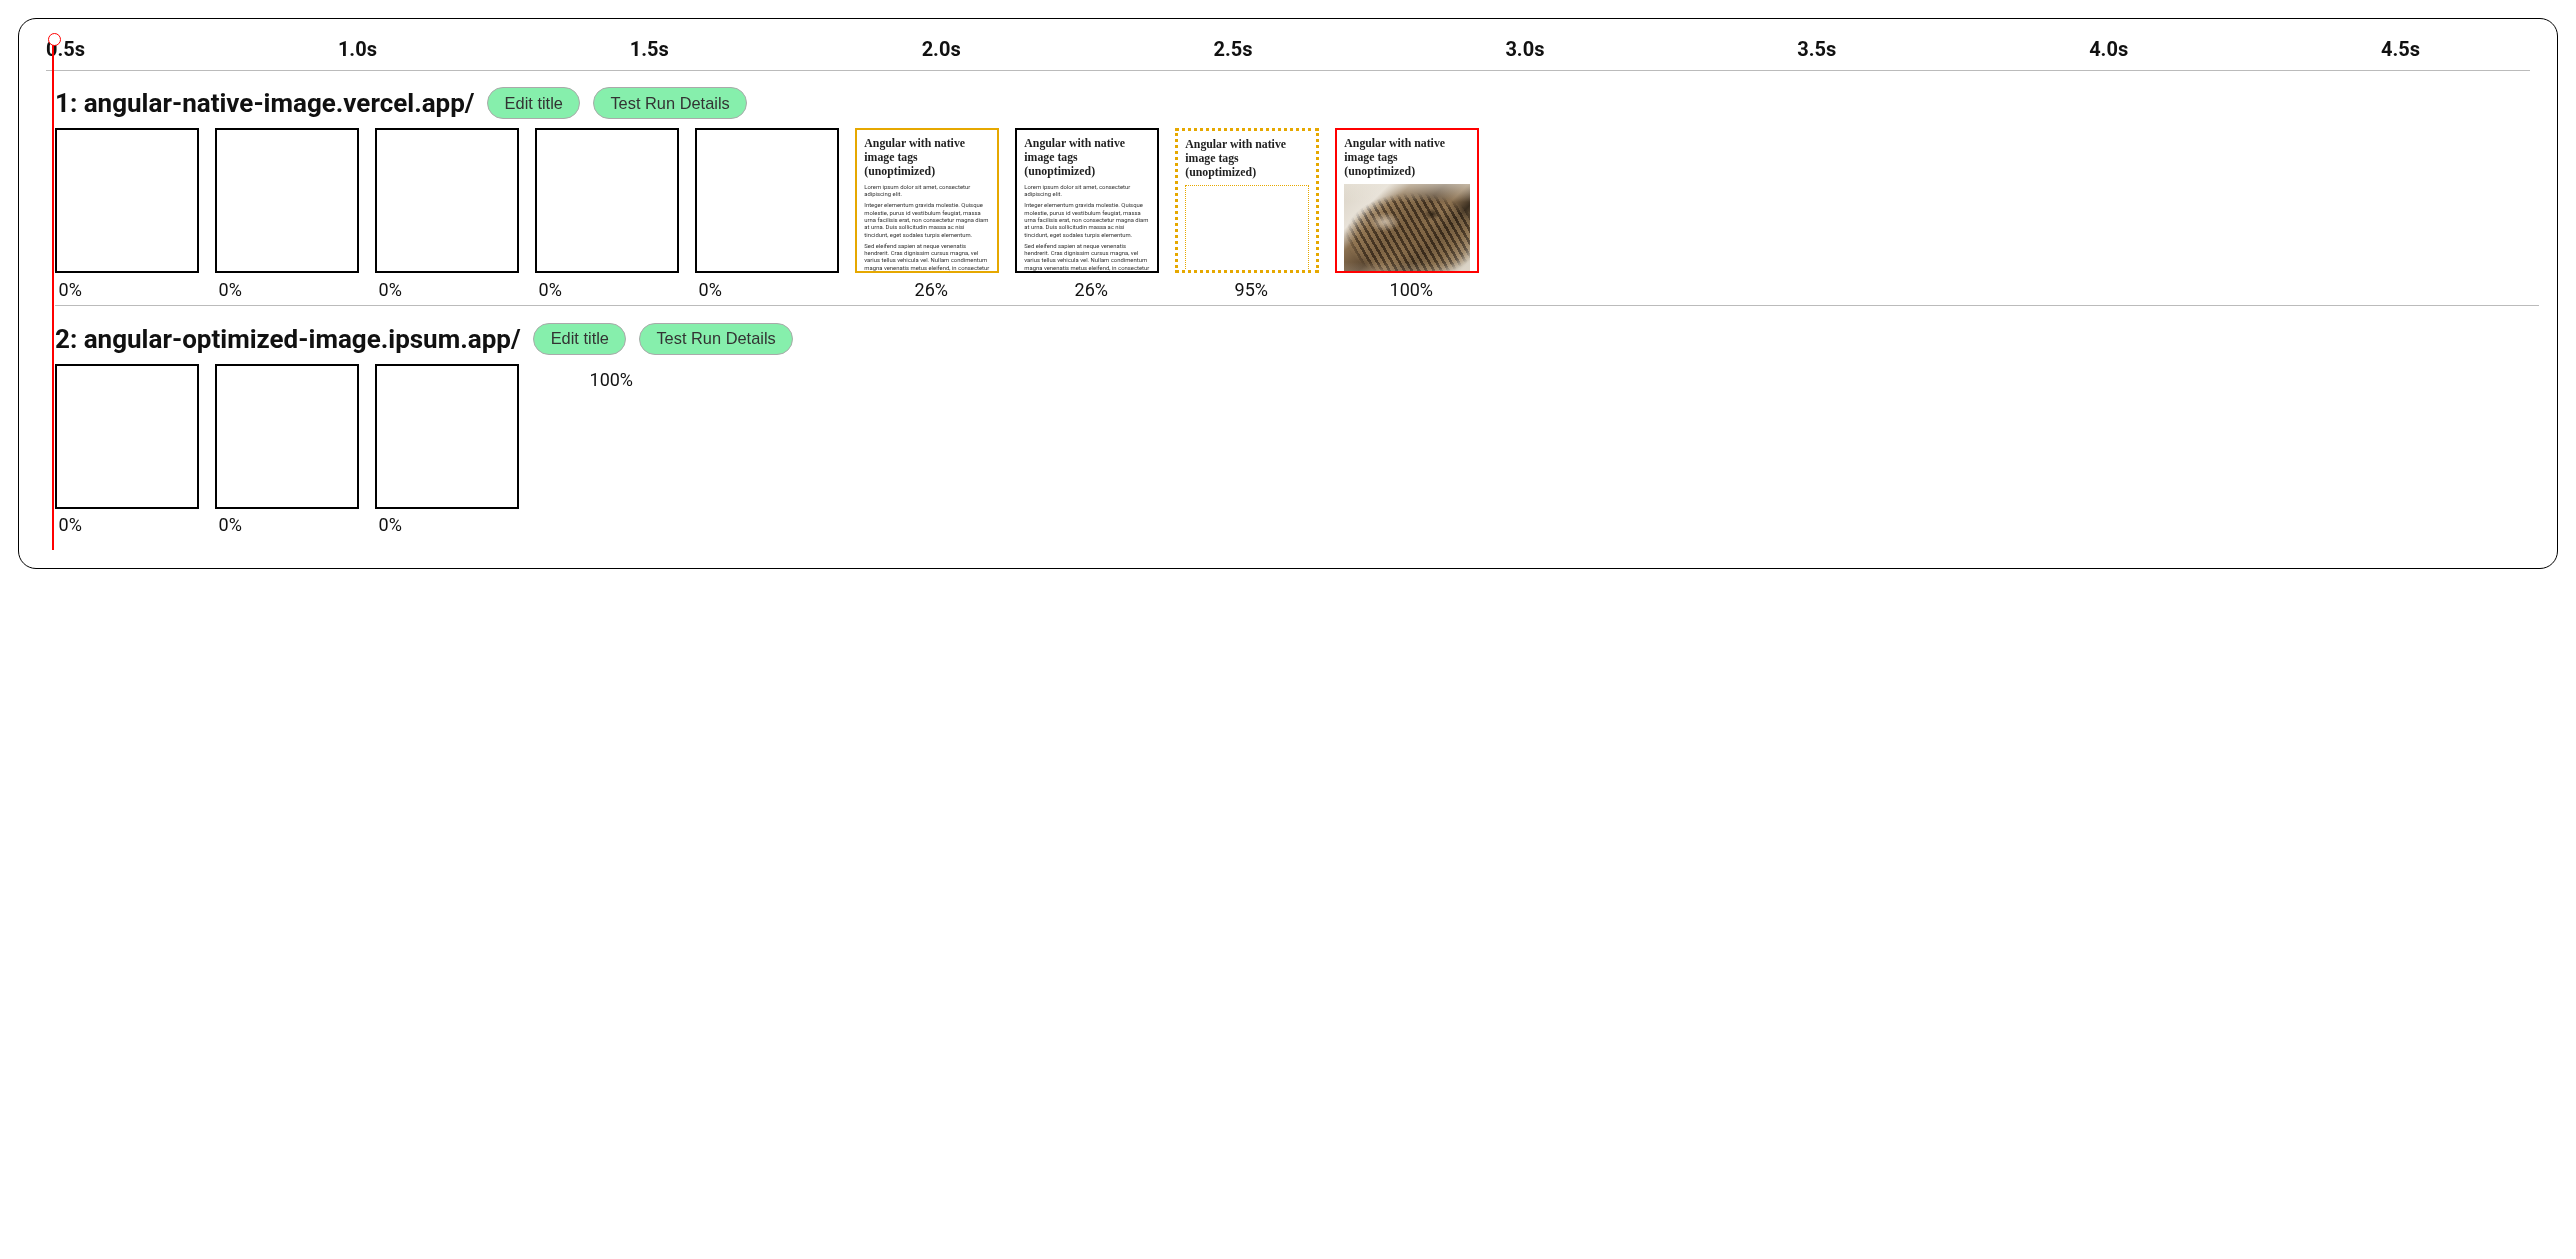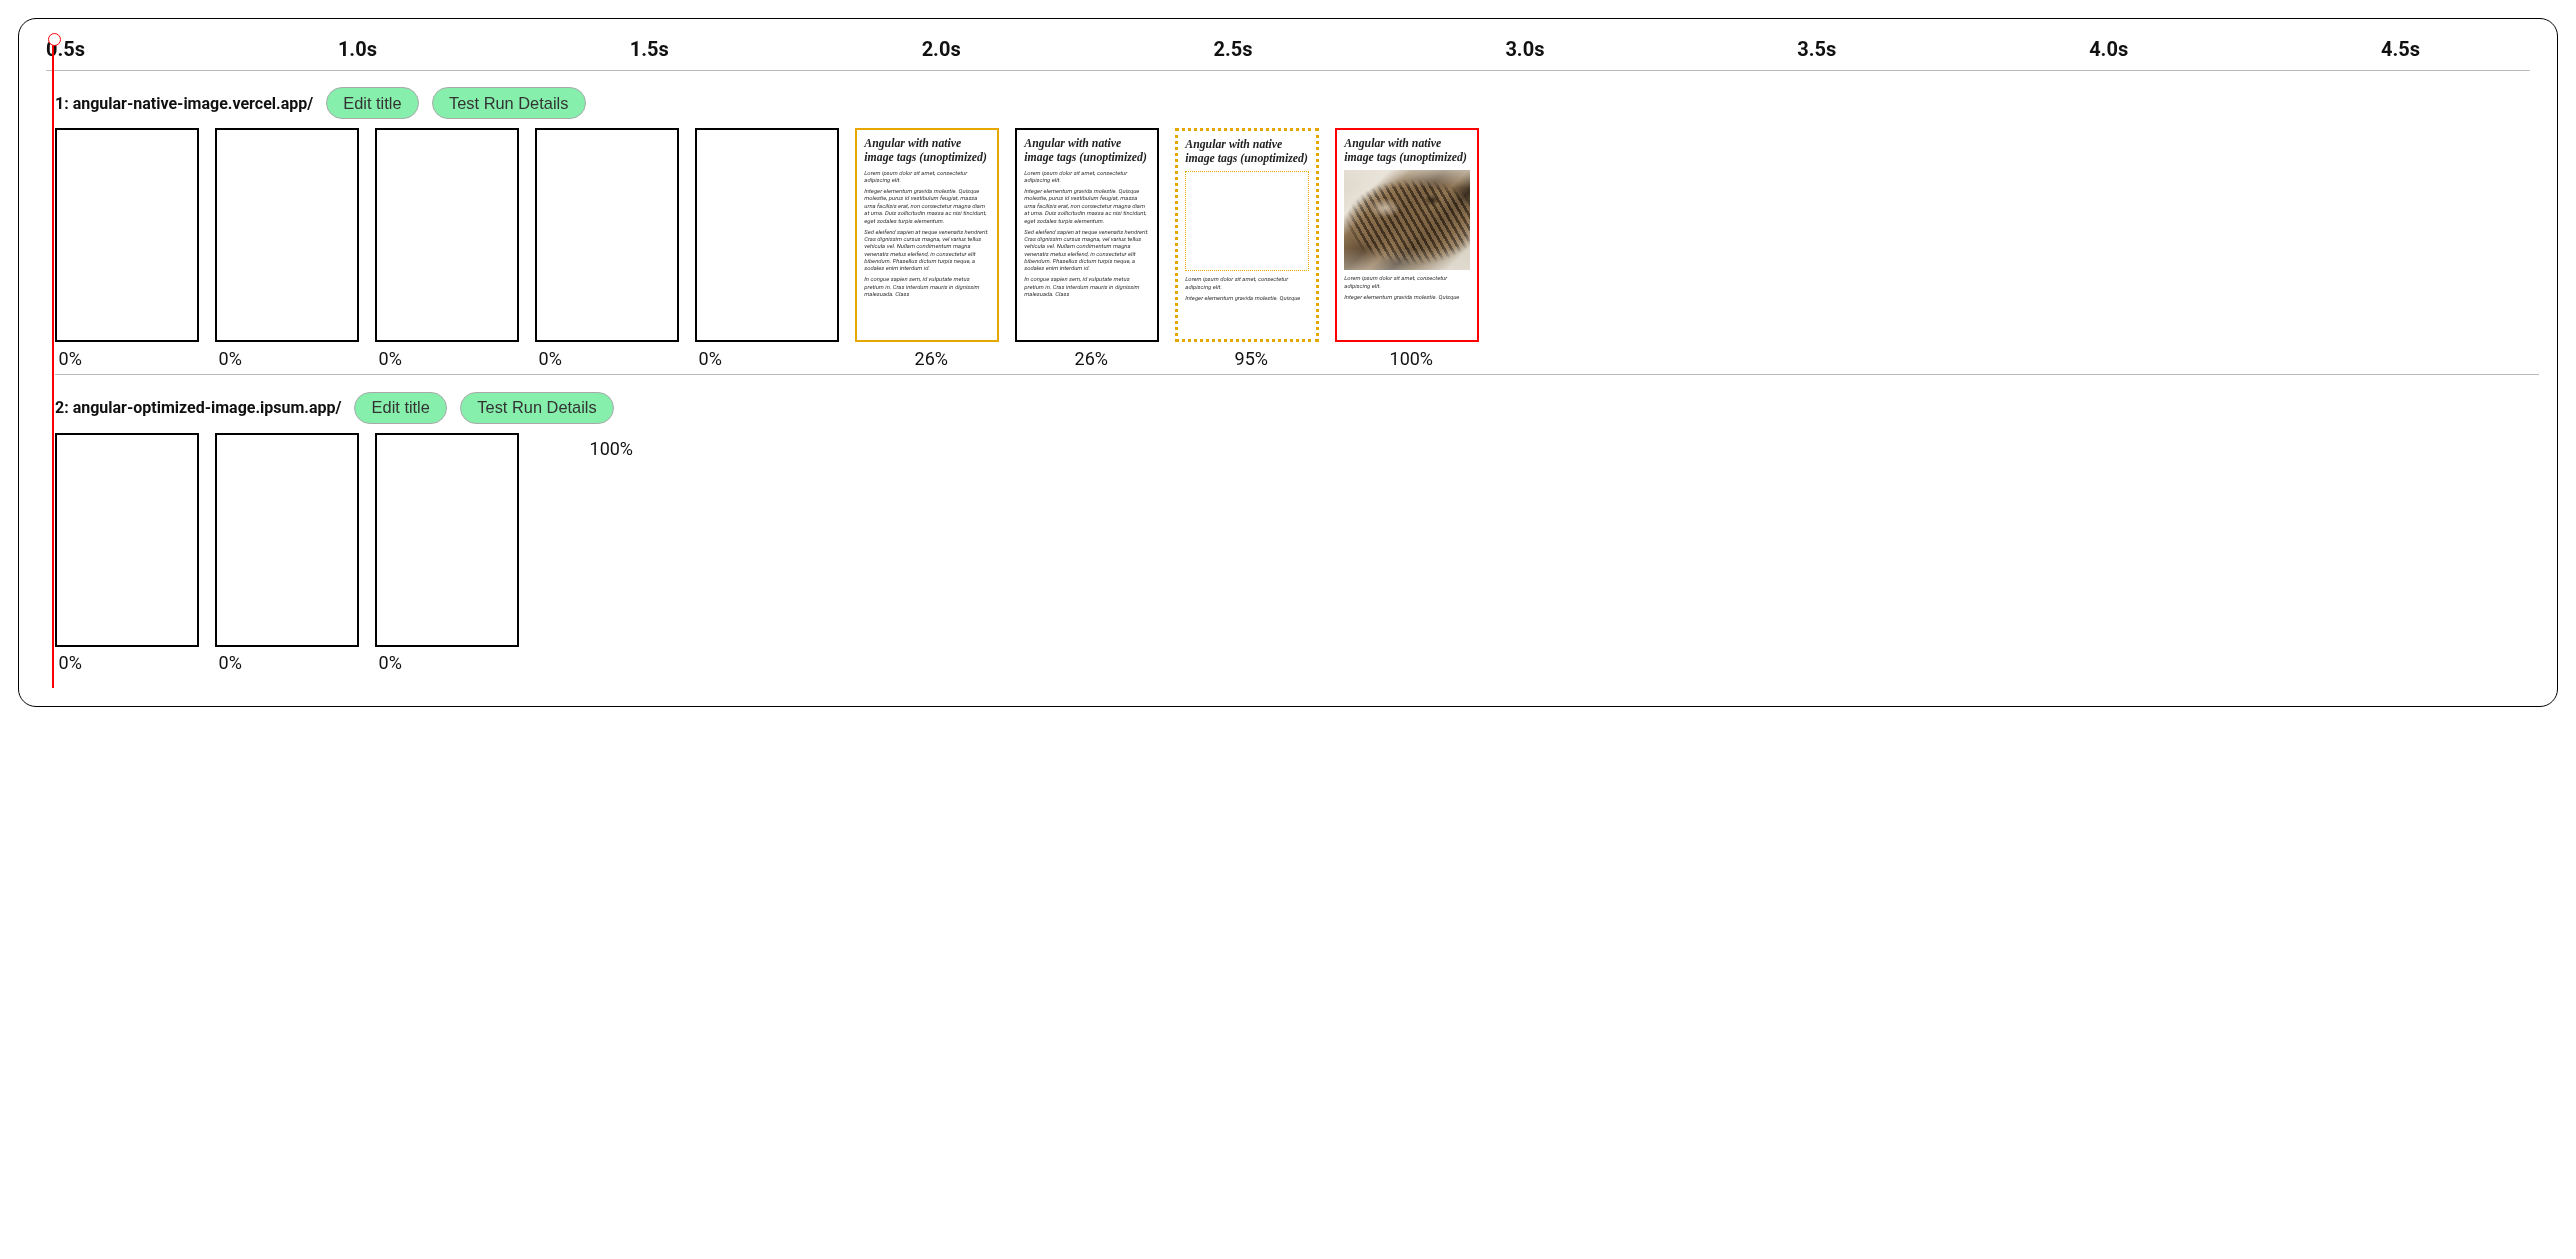--- a/index.html
+++ b/index.html
@@ -59,21 +59,21 @@
       margin-left: 18px;
     }
     .test-header {
       display: flex;
       align-items: center;
       gap: 12.7px;
       margin-bottom: 9px;
     }
     .test-title {
       font-weight: 700;
-      font-size: 16px;
+      font-size: 26px;
       color: #111;
     }
     .pill-button {
       border: 0.9px solid #aaa;
       background: #86efac;
       border-radius: 908px;
       padding: 5.5px 16.4px;
       font-size: 16.4px;
       color: #333;
       cursor: pointer;
@@ -85,26 +85,25 @@
       padding-bottom: 5.5px;
     }
     .frame-col {
       display: flex;
       flex-direction: column;
       align-items: flex-start;
       width: 149px;
     }
     .frame-thumb {
       width: 144px;
-      height: 214px;
+      height: 145px;
       border: 2.7px solid #000;
       background: #fff;
       overflow: hidden;
       position: relative;
-      font-style: italic;
     }
     .frame-thumb.yellow-solid {
       border-color: #e6a800;
     }
     .frame-thumb.yellow-dotted {
       border-color: #e6a800;
       border-style: dotted;
       border-width: 3.6px;
     }
     .frame-thumb.red {

